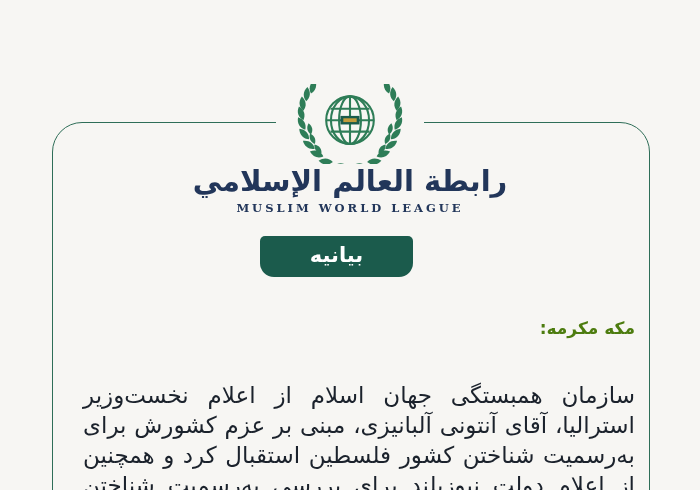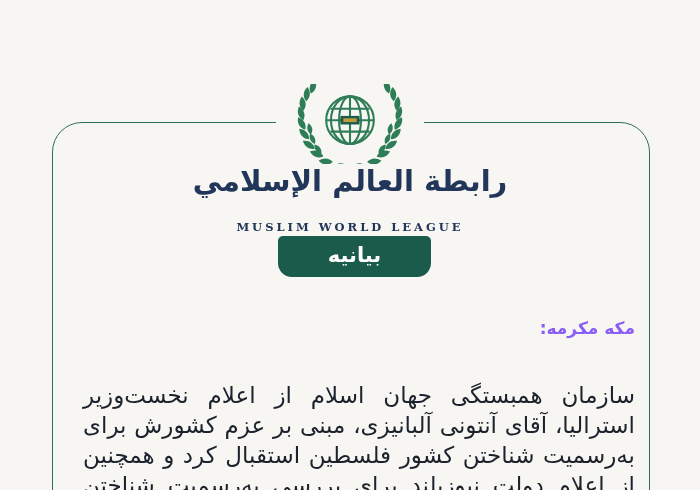--- a/index.html
+++ b/index.html
@@ -47,31 +47,31 @@
   .calligraphy {
     margin-top: 2px;
     direction: rtl;
     font-size: 29px;
     font-weight: bold;
     color: #22365a;
     line-height: 1.1;
     text-align: center;
   }
   .org-en {
-    margin-top: 22px;
+    margin-top: 3px;
     font-family: "DejaVu Serif", serif;
     font-size: 11.5px;
     font-weight: bold;
     letter-spacing: 3px;
     color: #22365a;
   }
 
   .banner {
     position: absolute;
-    left: 278px;
+    left: 260px;
     top: 236px;
     width: 153px;
     height: 41px;
     background: #1b5b4c;
     border-radius: 5px 5px 14px 14px;
     display: flex;
     align-items: center;
     justify-content: center;
   }
   .banner-label {
@@ -84,21 +84,21 @@
   }
 
   .location {
     position: absolute;
     right: 65px;
     top: 318px;
     direction: rtl;
     text-align: center;
     font-size: 17px;
     font-weight: bold;
-    color: #8b5cf6;
+    color: #4d7c0f;
   }
 
   .body-text {
     position: absolute;
     right: 65px;
     top: 380px;
     width: 552px;
     direction: rtl;
     text-align: justify;
     font-size: 23px;

